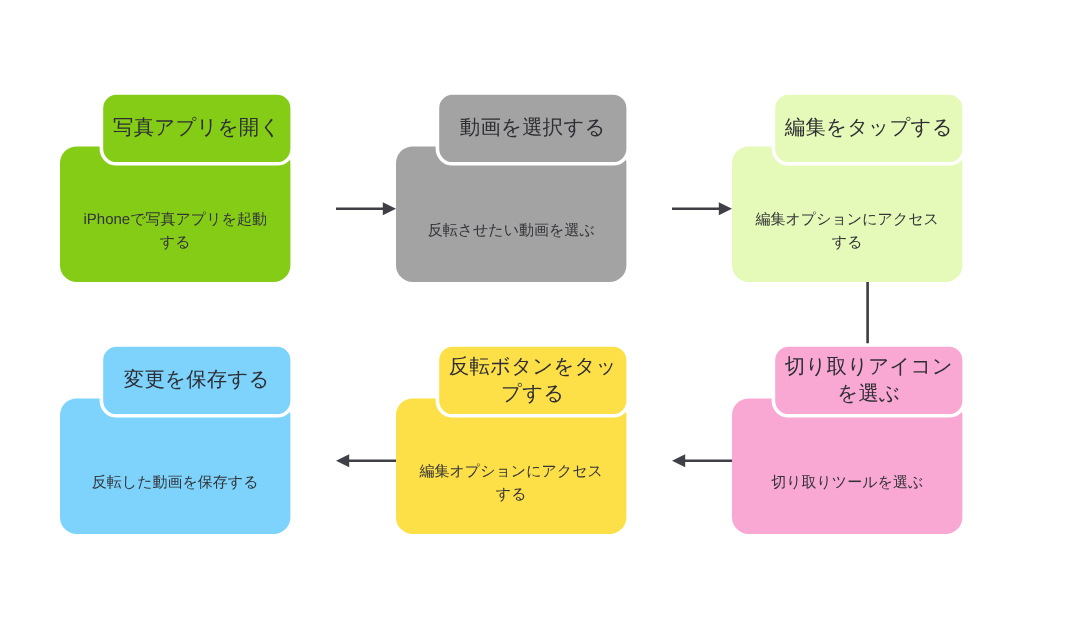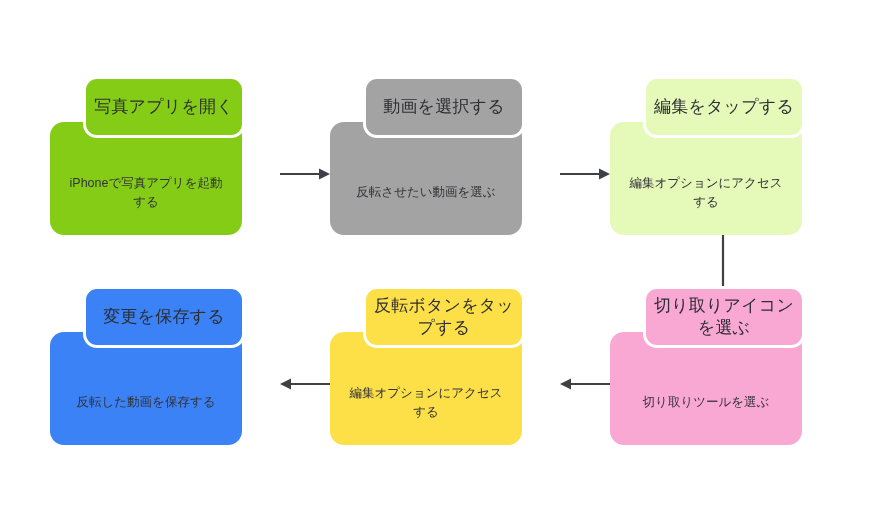--- a/index.html
+++ b/index.html
@@ -67,21 +67,21 @@
     width: 100%;
     padding-top: 12px;
   }
 
   
   .c-blue   .card-header, .c-blue   .card-body { background: #84cc16; }
   .c-green  .card-header, .c-green  .card-body { background: #a3a3a3; }
   .c-lime   .card-header, .c-lime   .card-body { background: #e5fab8; }
   .c-cyan   .card-header, .c-cyan   .card-body { background: #f9a8d4; }
   .c-purple .card-header, .c-purple .card-body { background: #fde047; }
-  .c-pink   .card-header, .c-pink   .card-body { background: #3b82f6; }
+  .c-pink   .card-header, .c-pink   .card-body { background: #7dd3fc; }
 
   
   #card-1 { left: 50px;  top: 122px; }
   #card-2 { left: 330px; top: 122px; }
   #card-3 { left: 610px; top: 122px; }
   #card-4 { left: 610px; top: 332px; }
   #card-5 { left: 330px; top: 332px; }
   #card-6 { left: 50px;  top: 332px; }
 
   

